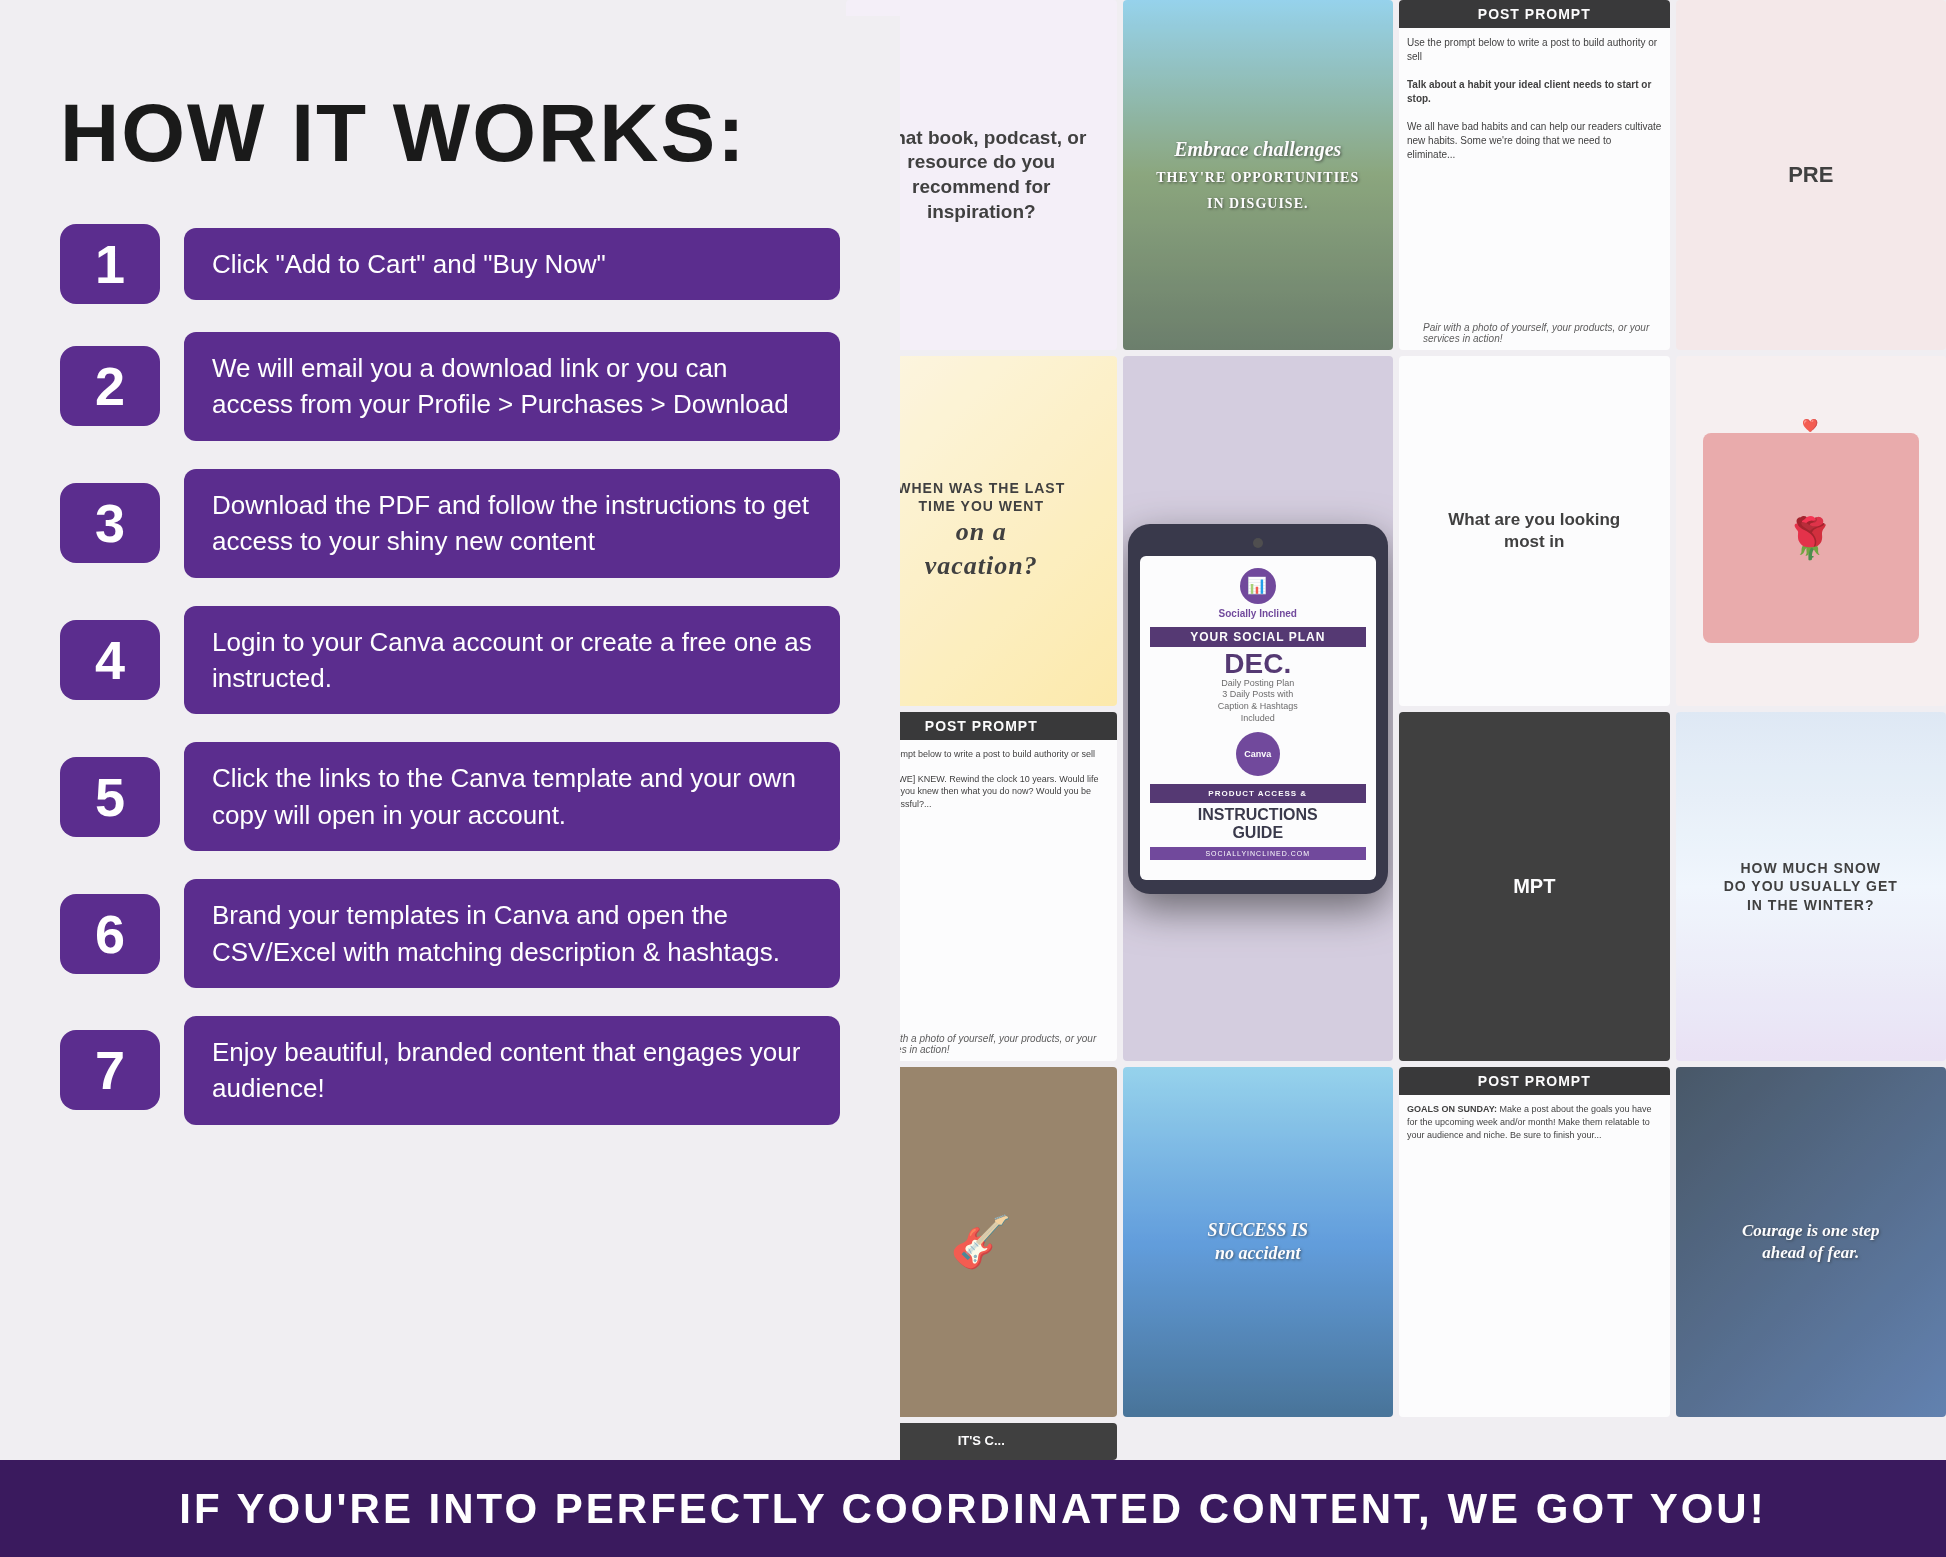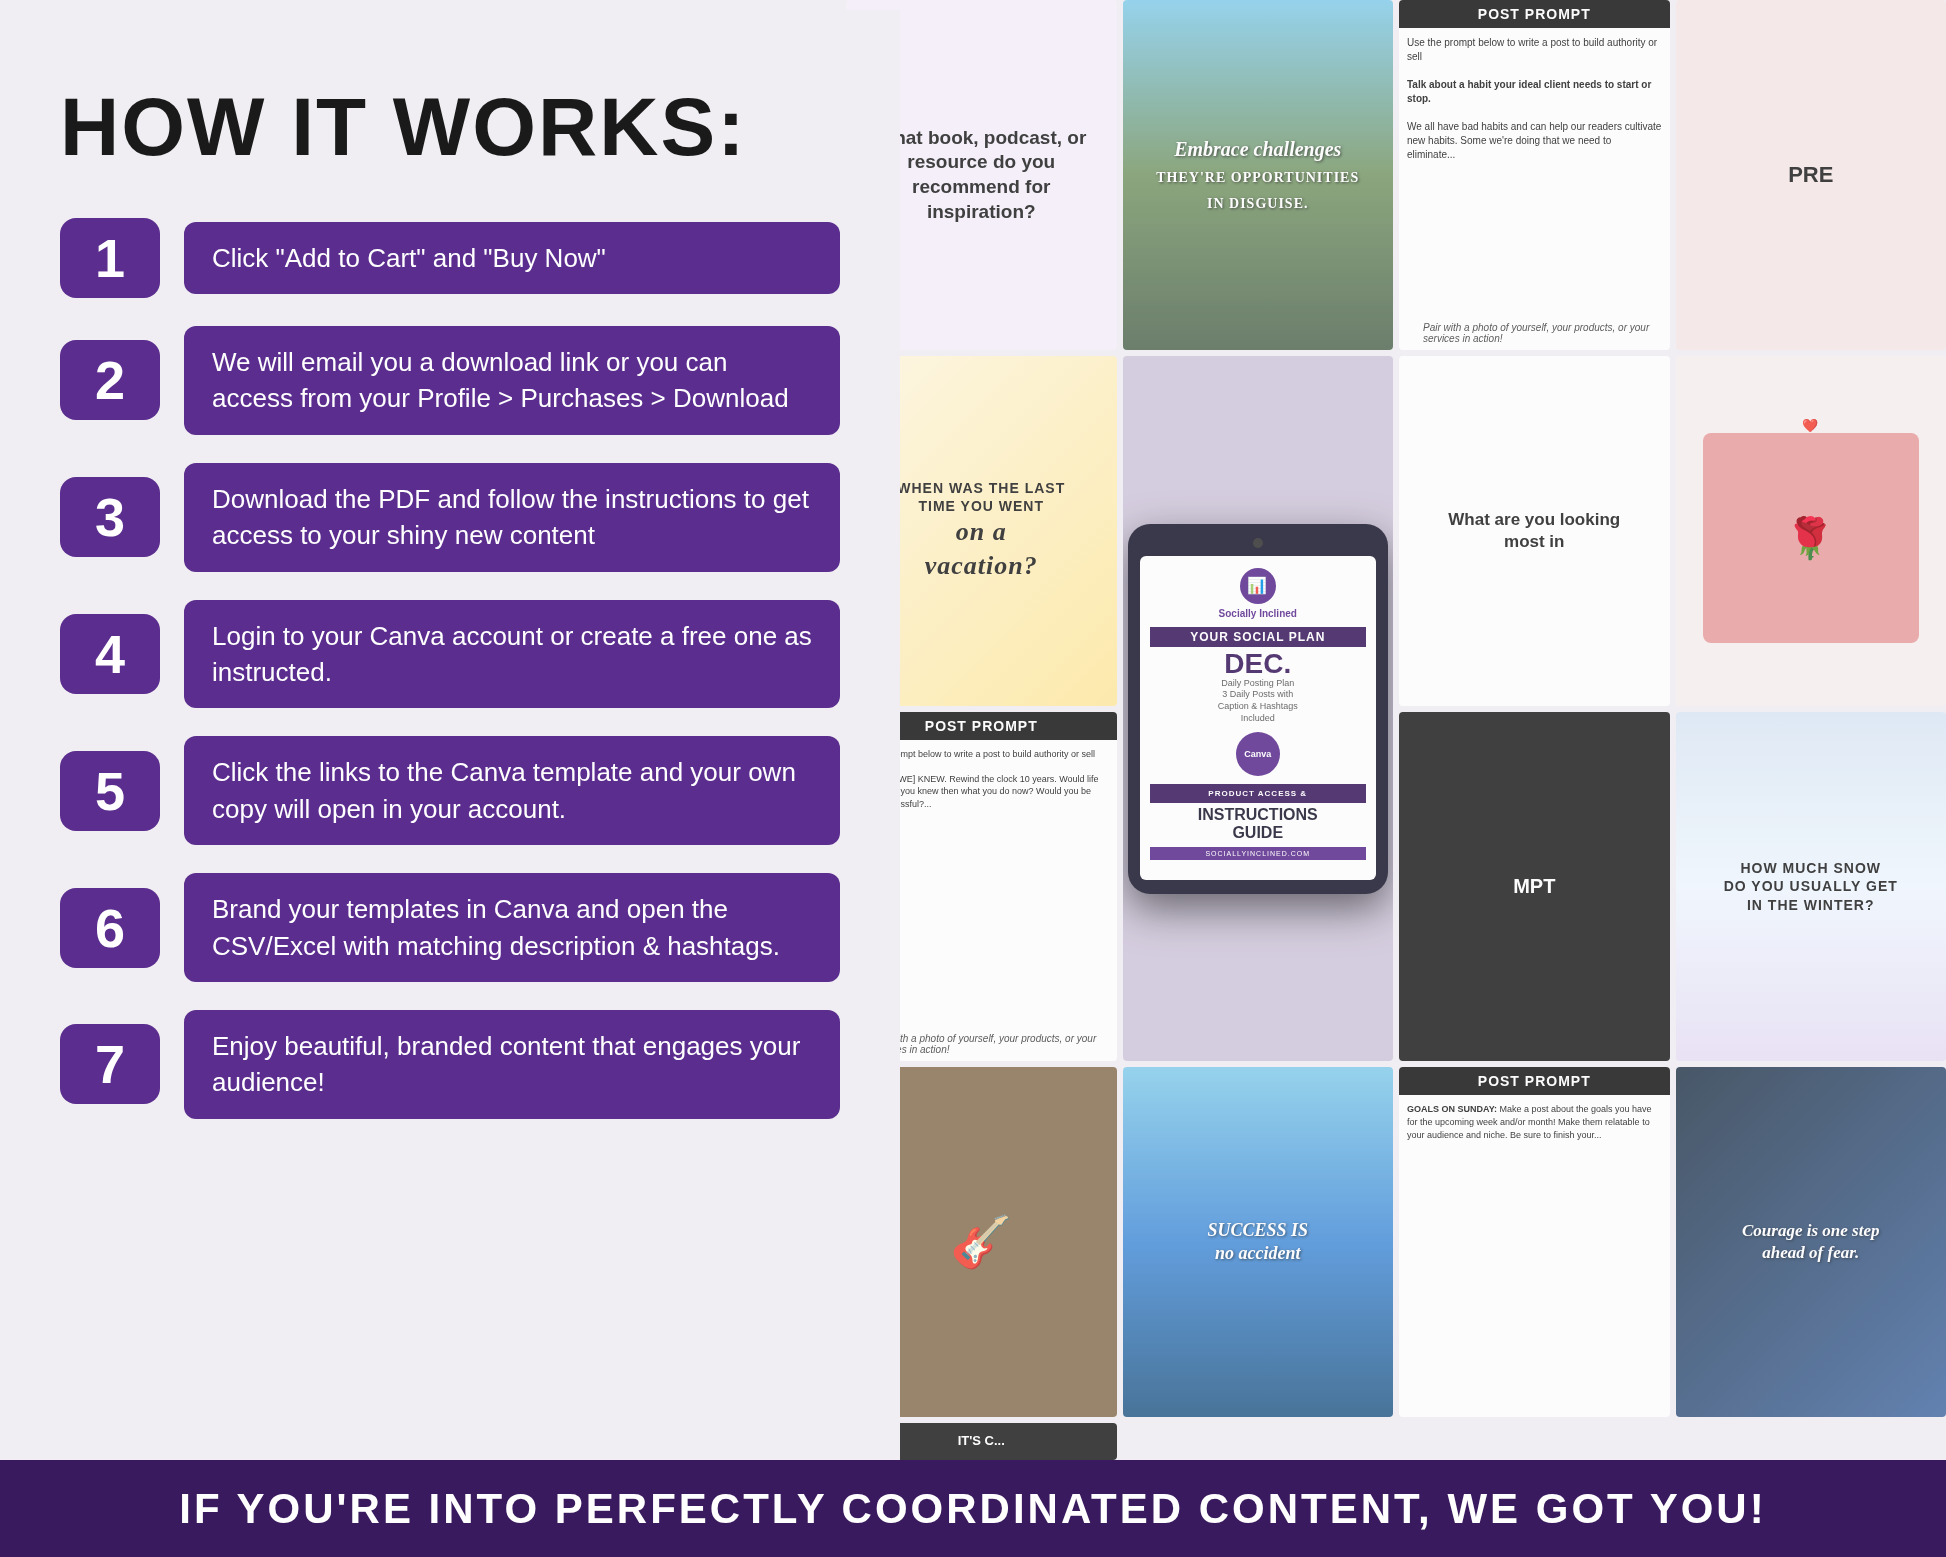--- a/index.html
+++ b/index.html
@@ -46,21 +46,21 @@
       font-weight: bold;
       text-align: center;
       padding: 10px;
       line-height: 1.3;
     }
     .collage-text.dark { color: #222; }
 
     
     .left-panel {
       position: absolute;
-      top: 10px; left: 0;
+      top: 16px; left: 0;
       width: 900px;
       height: 1460px;
       padding: 76px 60px;
       background: #f0eef2;
       z-index: 10;
     }
 
     .main-title {
       font-size: 82px;
       font-weight: 900;

